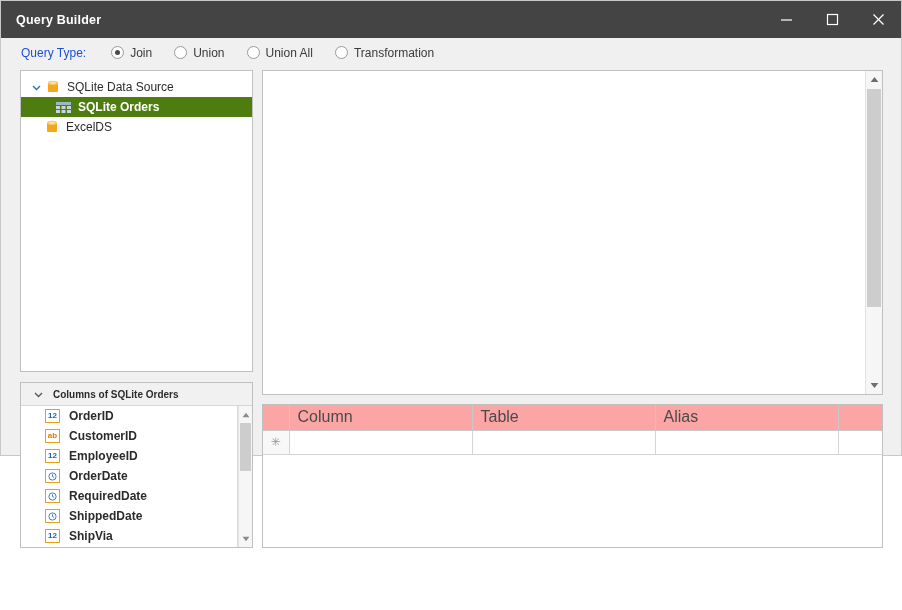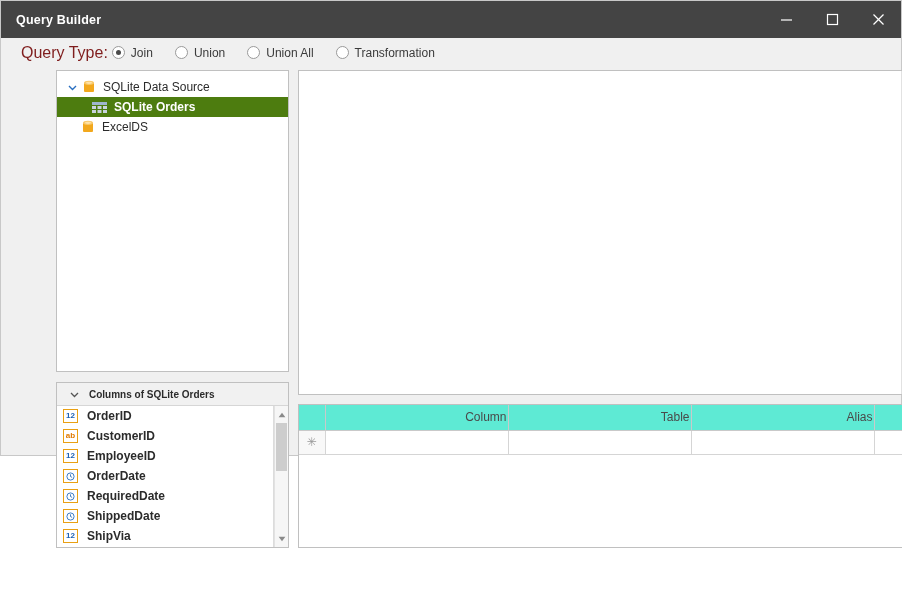--- a/index.html
+++ b/index.html
@@ -50,23 +50,23 @@
 
   
   .querytype-row {
     height: 29px;
     display: flex;
     align-items: center;
     padding-left: 20px;
     flex: 0 0 auto;
   }
   .qt-label {
-    color: #7f1d1d;
-    font-size: 16px;
-    margin-right: 4px;
+    color: #1d4ed8;
+    font-size: 12px;
+    margin-right: 25px;
   }
   .radio-item {
     display: flex;
     align-items: center;
     margin-right: 22px;
   }
   .radio-mark {
     width: 13px; height: 13px;
     border-radius: 50%;
     border: 1px solid #9a9a9a;
@@ -83,21 +83,20 @@
     width: 5px; height: 5px;
     border-radius: 50%;
     background: #4a4a4a;
   }
   .radio-label { color: #3b3b3b; font-size: 12px; }
 
   
   .body-area {
     flex: 1 1 auto;
     position: relative;
-    margin-left: 36px;
   }
 
   .panel {
     position: absolute;
     box-sizing: border-box;
     background: #ffffff;
     border: 1px solid #c0c0c0;
   }
 
   
@@ -158,21 +157,21 @@
     position: absolute;
     left: 0; top: 0; right: 14px; bottom: 0;
     background: #ffffff;
     overflow: hidden;
     border-right: 1px solid #dcdcdc;
   }
   .col-row {
     height: 20px;
     display: flex;
     align-items: center;
-    padding-left: 6px;
+    padding-left: 24px;
     box-sizing: border-box;
   }
   .type-icon {
     width: 15px; height: 14px;
     box-sizing: border-box;
     border: 1px solid #e9a013;
     background: #ffffff;
     margin-right: 9px;
     flex: 0 0 auto;
     display: flex; align-items: center; justify-content: center;
@@ -197,27 +196,27 @@
 
   
   #grid-panel { left: 261px; top: 337px; width: 621px; height: 144px; }
   .grid-table {
     width: 100%;
     border-collapse: collapse;
     table-layout: fixed;
   }
   .grid-table th {
     height: 25px;
-    background: #5eead4;
+    background: #fca5a5;
     border-right: 1px solid #c9c9c9;
     border-bottom: 1px solid #c9c9c9;
-    font-size: 12px;
+    font-size: 16px;
     font-weight: normal;
     color: #4a4a4a;
-    text-align: right;
+    text-align: left;
     padding-left: 8px;
     box-sizing: border-box;
   }
   .grid-table th.rowhdr { padding-left: 0; width: 26px; }
   .grid-table th.tailcol { width: 44px; border-right: none; }
   .grid-table td {
     height: 24px;
     background: #ffffff;
     border-right: 1px solid #d5d5d5;
     border-bottom: 1px solid #d5d5d5;

